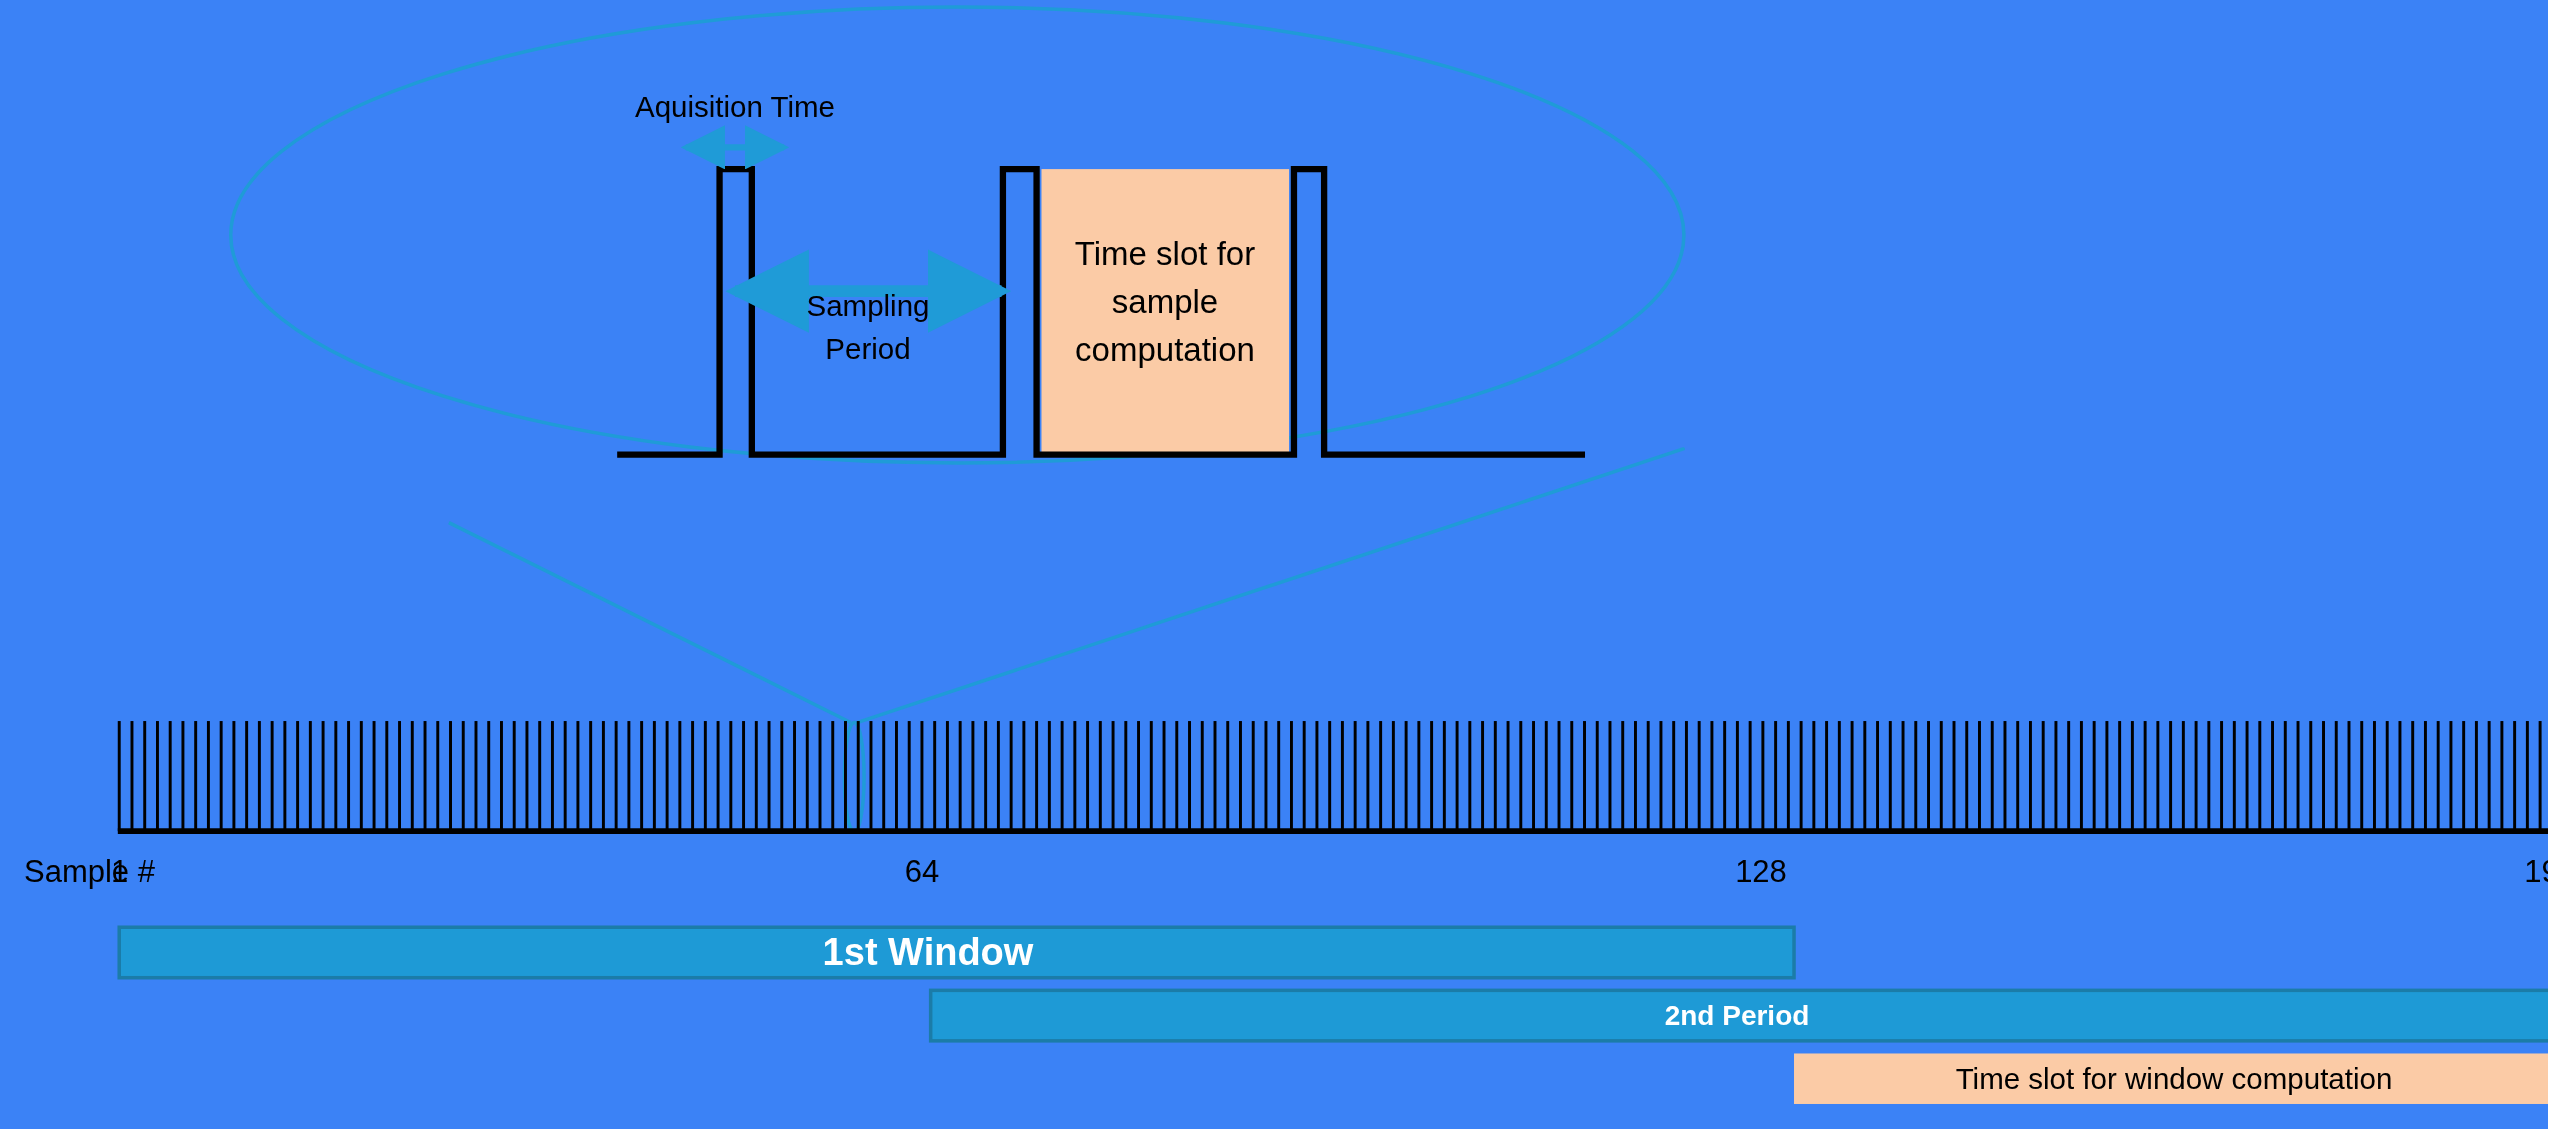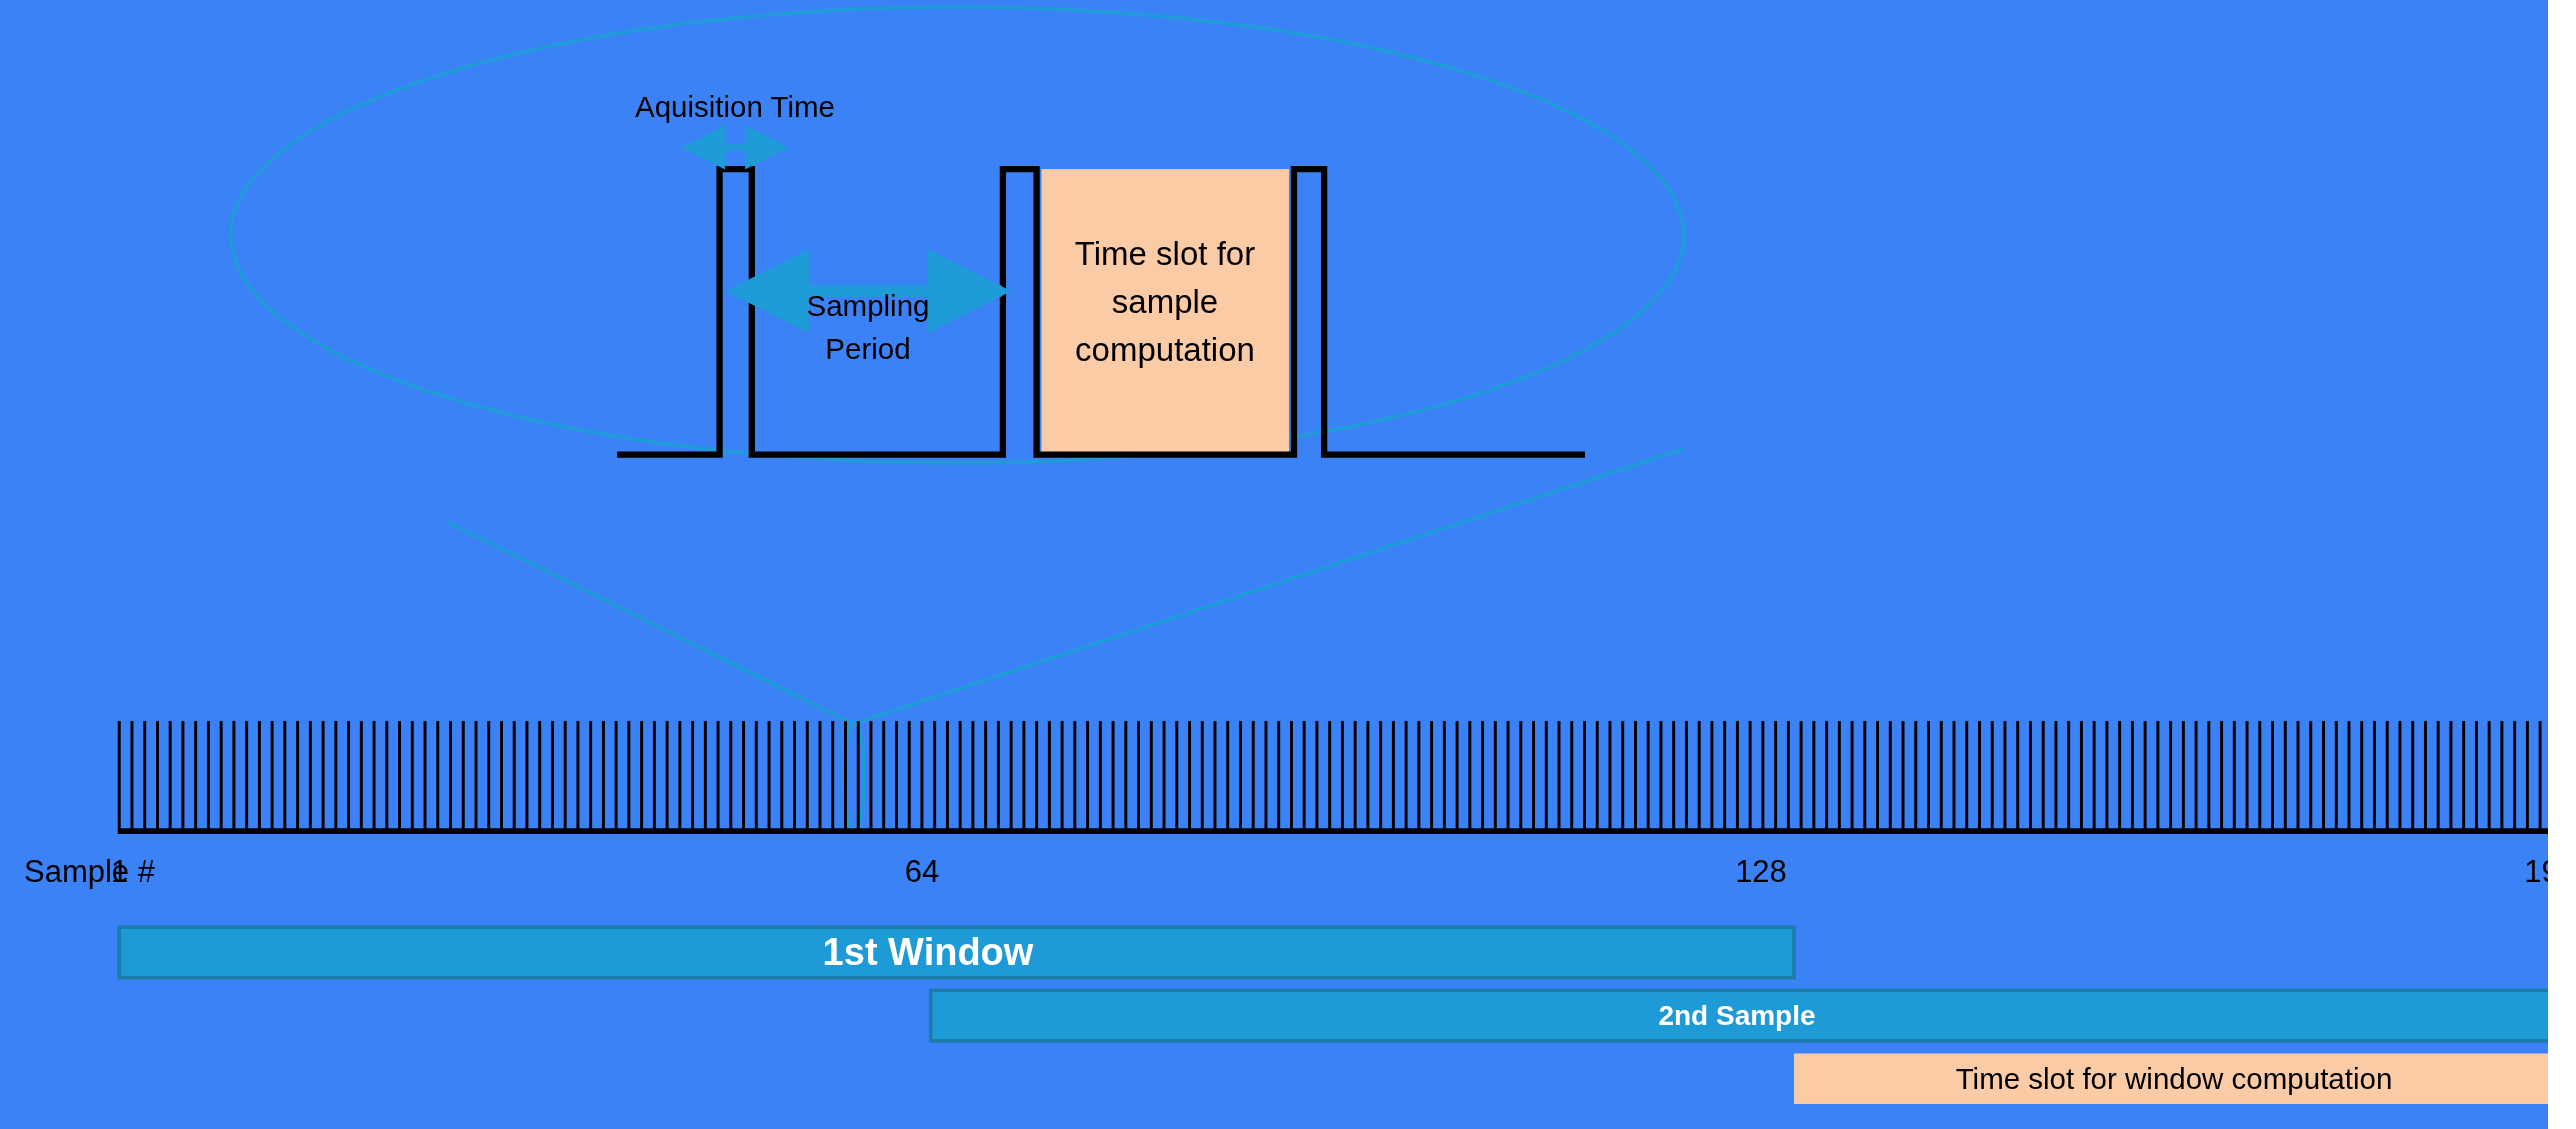--- a/index.html
+++ b/index.html
@@ -324,18 +324,18 @@
 
   <div id="tick-labels">
       <div class="txt" style="top: 854px; font-size: 31px; left: 111px;">1</div>
       <div class="txt ctr" style="top: 854px; font-size: 31px; left: 922px;">64</div>
       <div class="txt ctr" style="top: 854px; font-size: 31px; left: 1737px; margin-left: 24px;">128</div>
       <div class="txt rgt" style="top: 854px; font-size: 31px; left: 2576px;">192</div>
     </div>
 
   <div id="bar-labels">
       <div class="barlabel" style="left: 928px; top: 952px; font-size: 38px;">1st Window</div>
-      <div class="barlabel" style="left: 1737px; top: 1016px; font-size: 28px;">2nd Sample</div>
+      <div class="barlabel" style="left: 1737px; top: 1016px; font-size: 28px;">2nd Period</div>
       <div class="slotlabel" style="left: 2174px; top: 1079px; font-size: 29.5px;">Time slot for window computation</div>
     </div>
 
 </div>
 
 
 </body></html>

